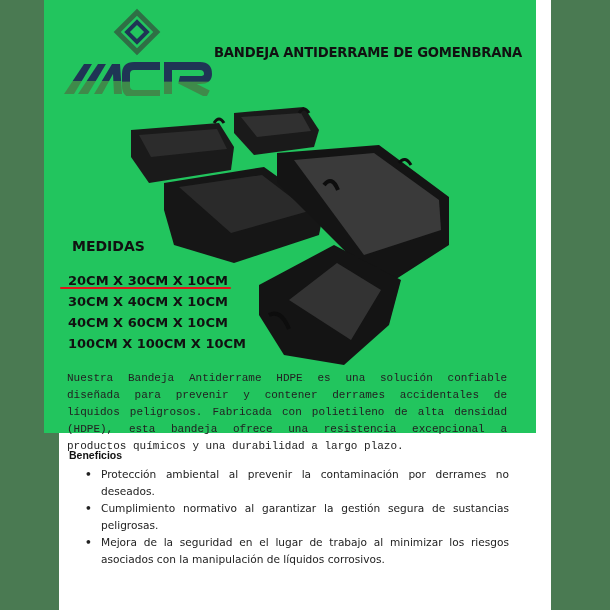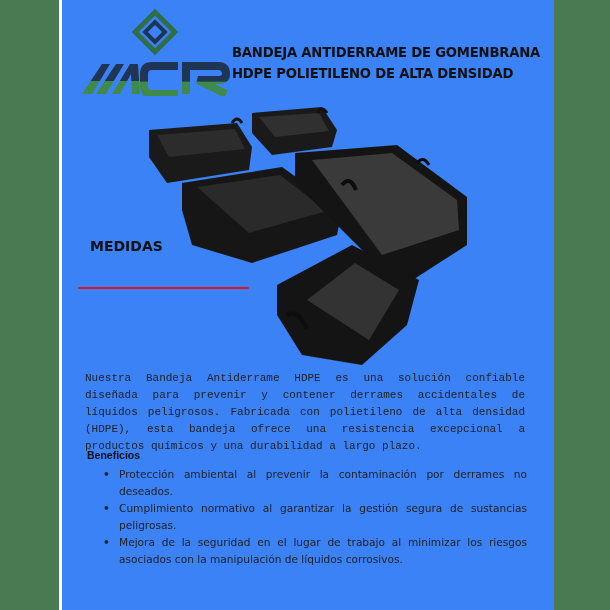--- a/index.html
+++ b/index.html
@@ -1,20 +1,20 @@
 <!DOCTYPE html>
 <html><head>
 <meta charset="utf-8">
 <style>
   html, body { margin:0; padding:0; }
   body { width:610px; height:610px; position:relative; overflow:hidden; background:#ffffff; font-family:"Liberation Sans", sans-serif; }
   .side { position:absolute; top:0; height:610px; background:#4a7a52; }
   .side.left { left:0; width:59px; }
   .side.right { left:551px; width:59px; }
-  .page { position:absolute; left:62px; top:0; width:492px; height:610px; background:#3b82f6; }
+  .page { position:absolute; left:44px; top:0; width:492px; height:433px; background:#22c55e; }
   .logo { position:absolute; left:18px; top:8px; width:150px; height:88px; }
   .title { position:absolute; left:170px; top:42px; font-family:"DejaVu Sans", sans-serif; font-weight:bold; font-size:13.2px; line-height:21px; color:#111; letter-spacing:-0.2px; }
   .title div { white-space:nowrap; }
   .trays { position:absolute; left:75px; top:105px; width:330px; height:262px; }
   .medidas-label { position:absolute; left:28px; top:238px; font-family:"DejaVu Sans", sans-serif; font-weight:bold; font-size:14px; color:#111; }
   .sizes { position:absolute; left:24px; top:270px; font-family:"DejaVu Sans", sans-serif; font-weight:bold; font-size:13px; line-height:21px; color:#111; }
   .sizes div { white-space:nowrap; }
   .underline { position:absolute; left:16px; top:287px; width:171px; height:2px; background:#e0141a; border-radius:1px; }
   .desc { position:absolute; left:23px; top:370px; width:440px; font-family:Liberation Mono, monospace; font-size:11px; line-height:17px; color:#222; text-align:justify; }
   .benef-title { position:absolute; left:25px; top:439px; font-family:Liberation Sans, sans-serif; font-weight:bold; font-size:10.5px; color:#111;margin-top:10px; }
@@ -48,21 +48,20 @@
       <polygon points="16,86 36,56 44,56 26,86"></polygon>
       <polygon points="32,86 50,56 58,56 60,86 52,86 51,66 40,86"></polygon>
     </g>
     <path d="M98,58 L72,58 Q64,58 64,66 L64,78 Q64,86 72,86 L98,86" fill="none" stroke="url(#lg)" stroke-width="8"></path>
     <path d="M106,86 L106,58 L138,58 Q146,58 146,66 Q146,72 138,72 L118,72 L146,86" fill="none" stroke="url(#lg)" stroke-width="8"></path>
     <text x="75" y="78" font-size="1" fill="none">MCR</text>
   </svg>
 
   <div class="title">
     <div>BANDEJA ANTIDERRAME DE GOMENBRANA</div>
-    <div>HDPE POLIETILENO DE ALTA DENSIDAD</div>
   </div>
 
   <svg class="trays" viewBox="0 0 330 262">
 
     <polygon points="12,25 100,18 115,42 112,65 30,78 12,52" fill="#1a1a1a"></polygon>
     <polygon points="20,30 98,24 108,44 32,52" fill="#2c2c2c"></polygon>
     <path d="M95,18 q5,-8 10,0" stroke="#111" stroke-width="3" fill="none"></path>
 
     <polygon points="115,8 185,2 200,25 195,42 135,50 115,28" fill="#1a1a1a"></polygon>
     <polygon points="122,12 182,8 192,26 138,32" fill="#303030"></polygon>
@@ -75,20 +74,26 @@
     <polygon points="175,55 255,48 320,95 322,125 245,150" fill="#3a3a3a"></polygon>
     <path d="M205,80 q8,-10 14,5" stroke="#0d0d0d" stroke-width="4" fill="none"></path>
     <path d="M280,58 q6,-8 12,2" stroke="#0d0d0d" stroke-width="3" fill="none"></path>
 
     <polygon points="140,180 215,140 282,175 270,220 225,260 165,250 140,210" fill="#141414"></polygon>
     <polygon points="170,195 218,158 262,185 232,235" fill="#333"></polygon>
     <path d="M150,210 q12,-6 20,14" stroke="#0d0d0d" stroke-width="4" fill="none"></path>
   </svg>
 
   <div class="medidas-label">MEDIDAS</div>
+  <div class="sizes">
+    <div>20CM X 30CM X 10CM</div>
+    <div>30CM X 40CM X 10CM</div>
+    <div>40CM X 60CM X 10CM</div>
+    <div>100CM X 100CM X 10CM</div>
+  </div>
   <div class="underline"></div>
 
   <div class="desc">Nuestra Bandeja Antiderrame HDPE es una solución confiable diseñada para prevenir y contener derrames accidentales de líquidos peligrosos. Fabricada con polietileno de alta densidad (HDPE), esta bandeja ofrece una resistencia excepcional a productos químicos y una durabilidad a largo plazo.</div>
 
   <div class="benef-title">Beneficios</div>
   <ul class="benef">
     <li>Protección ambiental al prevenir la contaminación por derrames no deseados.</li>
     <li>Cumplimiento normativo al garantizar la gestión segura de sustancias peligrosas.</li>
     <li>Mejora de la seguridad en el lugar de trabajo al minimizar los riesgos asociados con la manipulación de líquidos corrosivos.</li>
   </ul>

